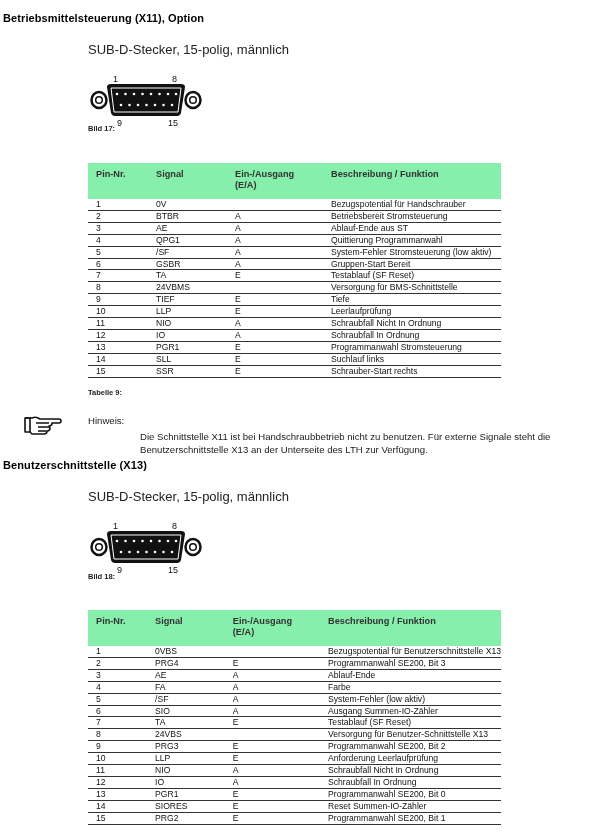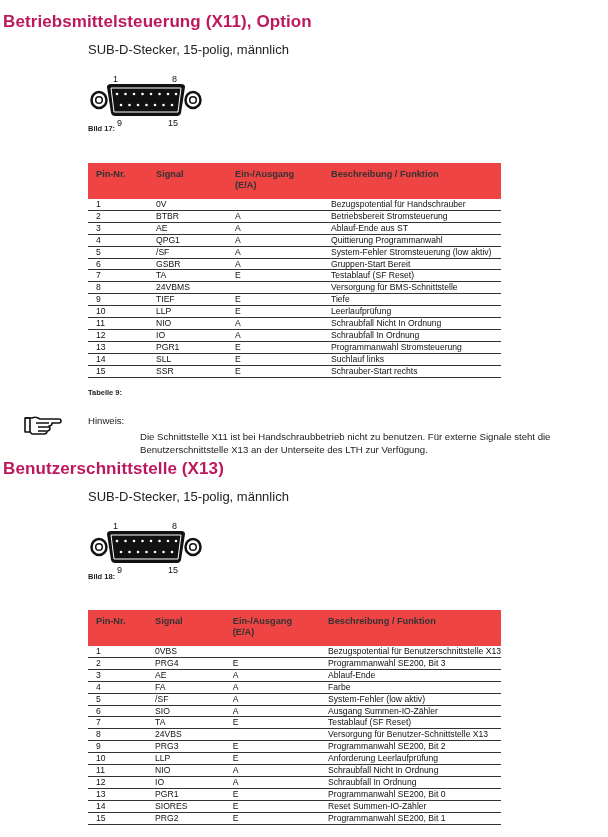--- a/index.html
+++ b/index.html
@@ -1,23 +1,23 @@
 <!DOCTYPE html>
 <html><head>
 <meta charset="utf-8">
 <style>
   html, body { margin: 0; padding: 0; background: #ffffff; }
   body { width: 608px; height: 837px; position: relative; overflow: hidden;
          font-family: "Liberation Sans", sans-serif; color: #1a1a1a; }
-  .h2 { position: absolute; left: 3px; font-size: 17px; font-weight: bold; color: #be185d; letter-spacing: 0.1px; }
+  .h2 { position: absolute; left: 3px; font-size: 11px; font-weight: bold; color: #000000; letter-spacing: 0.1px; }
   .sub { position: absolute; left: 88px; font-size: 13px; color: #222; }
   .connector { position: absolute; left: 88px; width: 116px; height: 56px; }
   .caption { position: absolute; left: 88px; font-size: 7.5px; font-weight: bold; color: #222; }
   table.pins { position: absolute; left: 88px; width: 413px; border-collapse: collapse; font-size: 8.6px; color: #111; }
-  table.pins th { background: #ef4444; text-align: left; vertical-align: top; font-weight: bold; color: #333;
+  table.pins th { background: #86efac; text-align: left; vertical-align: top; font-weight: bold; color: #333;
                   font-size: 9.2px; padding: 6px 4px 4px 8px; height: 26px; line-height: 11px; }
   table.pins td { padding: 0 0 0 8px; height: 10.9px; line-height: 10.9px; white-space: nowrap; }
   table.pins tbody tr + tr td { border-top: 1.4px solid #333; }
   table.pins tbody tr:last-child td { border-bottom: 1.4px solid #333; }
   .c1 { width: 48px; } .c2 { width: 67px; } .c3 { width: 84px; }
   .note-icon { position: absolute; left: 22px; top: 413px; width: 40px; height: 22px; }
   .note { position: absolute; left: 88px; top: 414px; width: 515px; font-size: 9.6px; color: #222; line-height: 13px; }
   .note-label { font-weight: normal; position: absolute; left: 0; top: 0; }
   .note-text { position: absolute; left: 52px; top: 16px; width: 460px; }
 </style>

